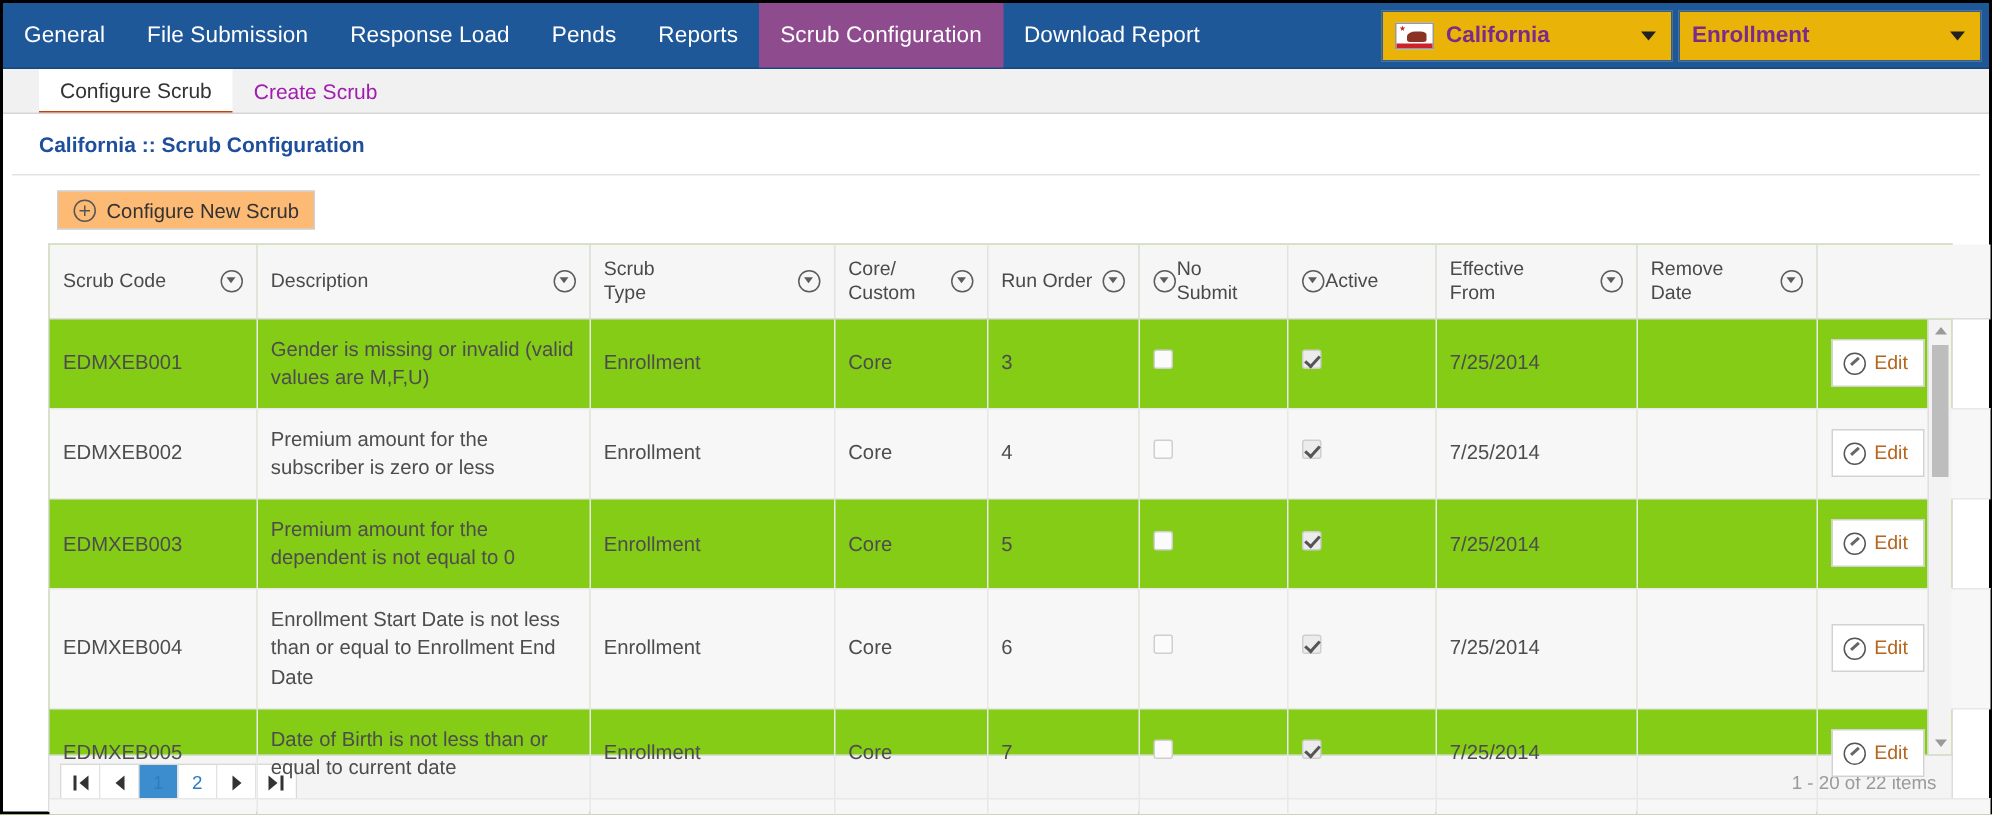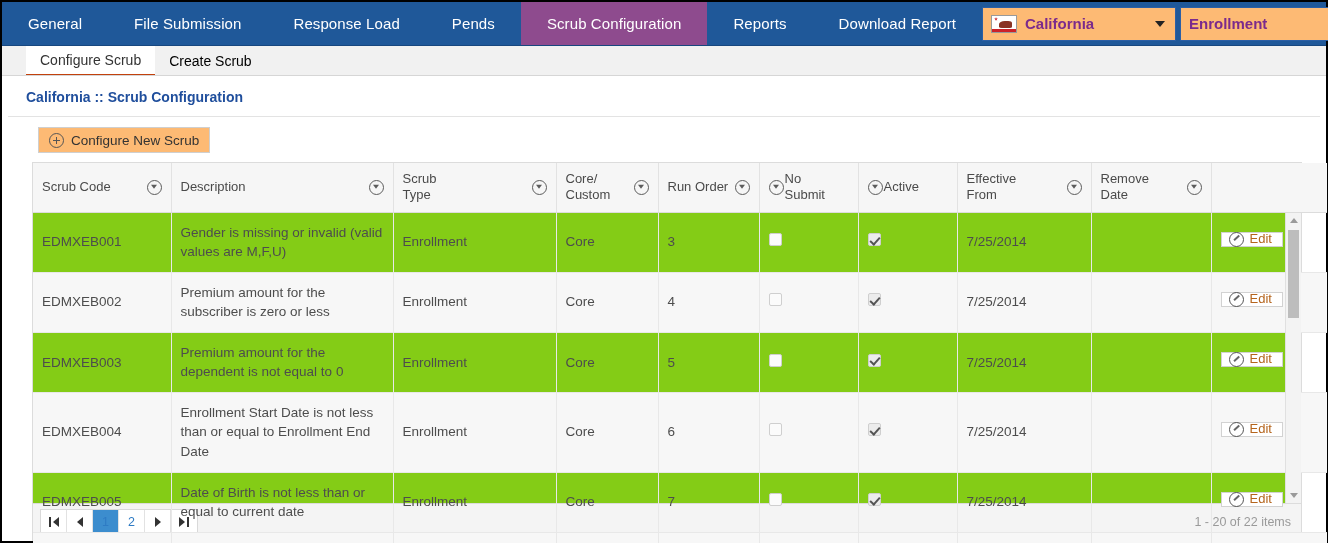--- a/index.html
+++ b/index.html
@@ -28,39 +28,39 @@
     background: #1F5899;
     display: flex;
     align-items: stretch;
     flex: 0 0 auto;
     border-bottom: 1px solid #17477f;
   }
   .nav-items { display: flex; align-items: stretch; }
   .nav-item {
     display: flex;
     align-items: center;
-    padding: 0 26px;
+    padding: 0 14px;
     color: #ffffff;
     font-size: 15px;
     white-space: nowrap;
     cursor: pointer;
     letter-spacing: .1px;
   }
   .nav-item.active { background: #8E4B8E; }
 
   .nav-right {
     margin-left: auto;
     display: flex;
     align-items: center;
     gap: 4px;
     padding-right: 5px;
   }
   .dd {
     height: 34px;
-    background: #fdba74;
+    background: #eab308;
     border: 1px solid #2b5fa5;
     display: flex;
     align-items: center;
     padding: 0 6px 0 8px;
     gap: 8px;
     cursor: pointer;
   }
   .dd-state { width: 194px; }
   .dd-module { width: 202px; }
   .dd-label {
@@ -115,21 +115,21 @@
     align-items: stretch;
     padding-left: 24px;
     border-bottom: 1px solid #d6d6d6;
     flex: 0 0 auto;
   }
   .subtab {
     display: flex;
     align-items: center;
     padding: 0 14px;
     font-size: 14px;
-    color: #000000;
+    color: #a21caf;
     cursor: pointer;
   }
   .subtab.active {
     background: #ffffff;
     border-bottom: 1px solid #c2410c;
     color: #333;
   }
 
   
   .page-title-bar {
@@ -261,21 +261,21 @@
     width: 4px; height: 8px;
     border: solid #555;
     border-width: 0 2px 2px 0;
     transform: rotate(42deg);
   }
 
   .btn-edit {
     display: inline-flex;
     align-items: center;
     gap: 6px;
-    height: 15px;
+    height: 32px;
     padding: 0 10px 0 7px;
     background: #ffffff;
     border: 1px solid #d2d2d2;
     font-size: 13px;
     color: #B5651D;
     cursor: pointer;
   }
   .ico-pencil::before {
     content: "";
     position: absolute;
@@ -354,22 +354,22 @@
 <body>
 
 <div id="app">
 
   <div class="topnav">
     <div class="nav-items">
         <div class="nav-item">General</div>
         <div class="nav-item">File Submission</div>
         <div class="nav-item">Response Load</div>
         <div class="nav-item">Pends</div>
+        <div class="nav-item">Reports</div>
         <div class="nav-item active">Scrub Configuration</div>
-        <div class="nav-item">Reports</div>
         <div class="nav-item">Download Report</div>
       </div>
 
     <div class="nav-right">
       <div class="dd dd-state">
         <span class="flag">
           <span class="flag-bear"></span>
         </span>
         <span class="dd-label">California</span>
         <span class="caret"></span>

